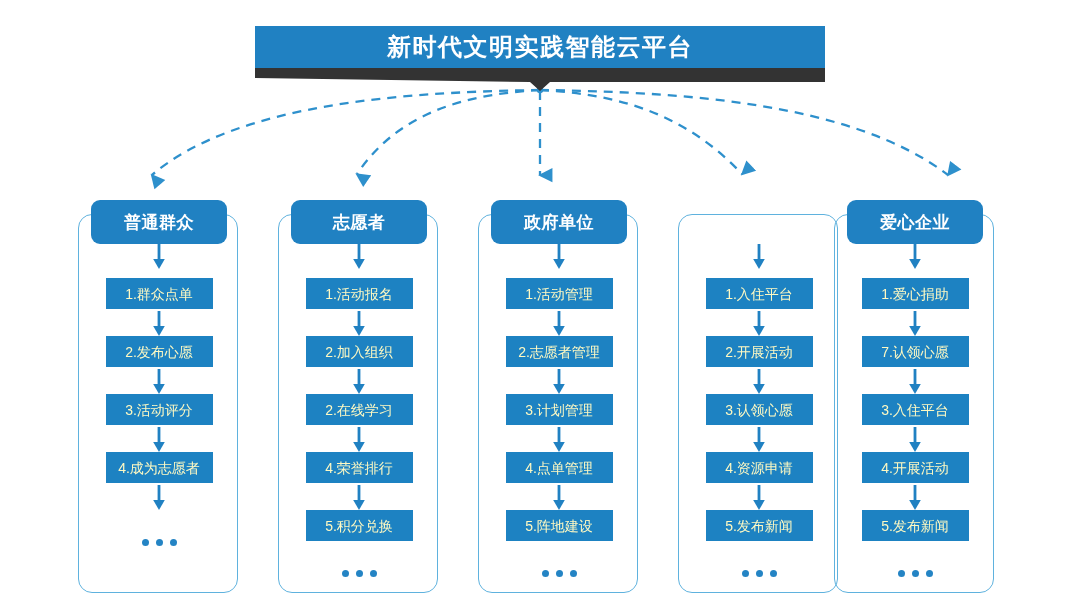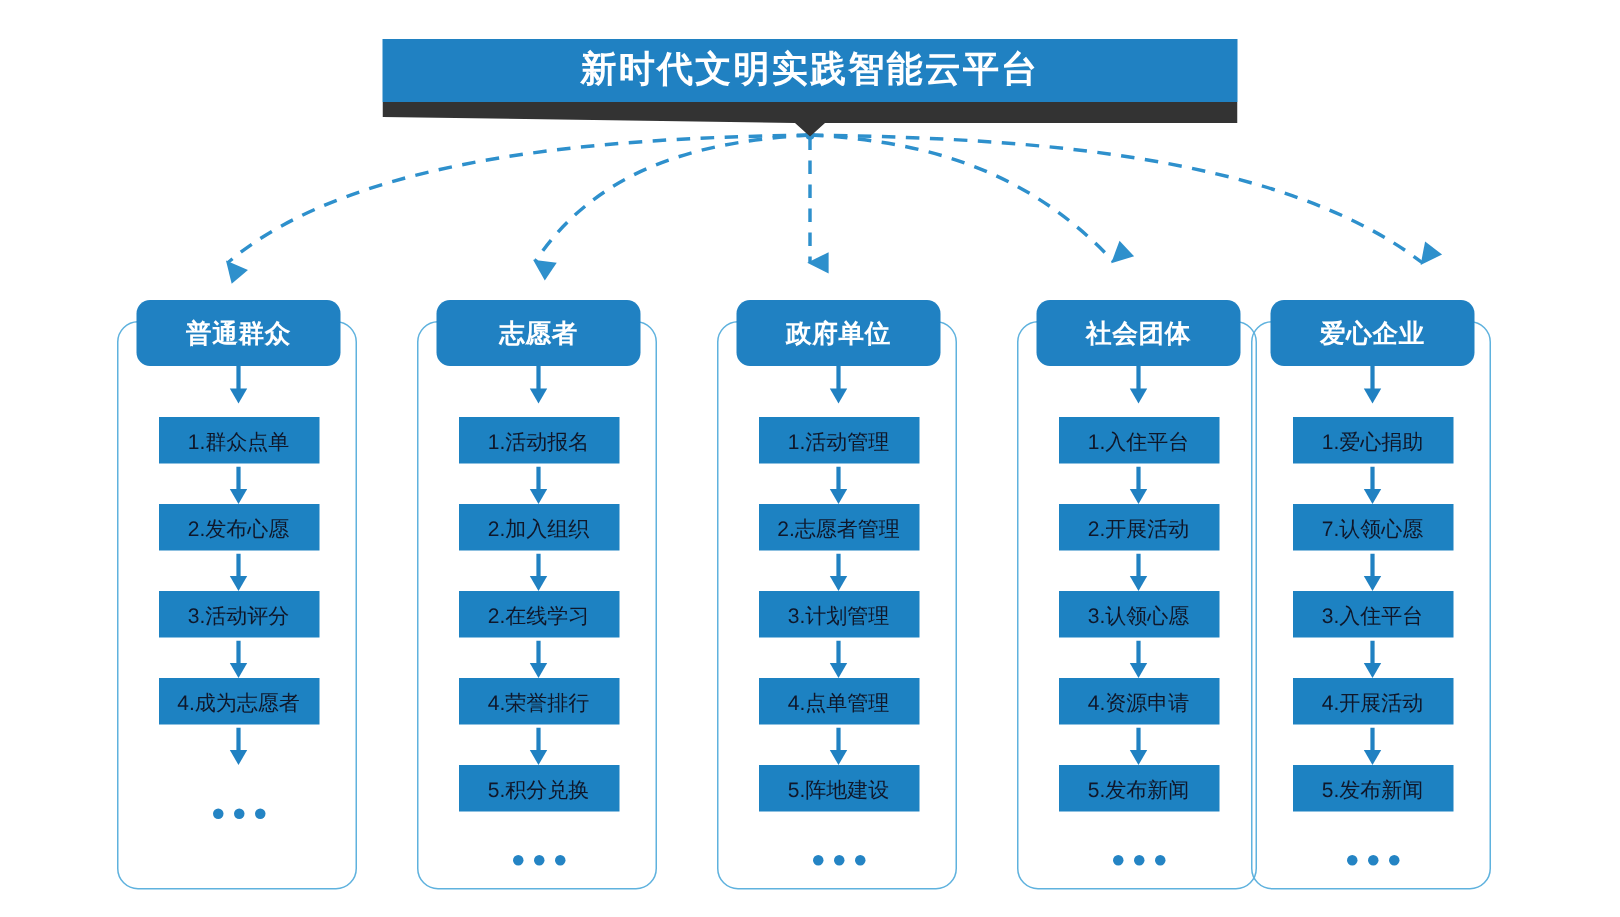--- a/index.html
+++ b/index.html
@@ -116,21 +116,21 @@
     margin: 0 auto;
     width: 107px;
     height: 31px;
     background: #1d82c2;
     display: flex;
     align-items: center;
     justify-content: center;
     box-sizing: border-box;
   }
   .item-label {
-    color: #0f172a;
+    color: #fef9c3;
     font-size: 14px;
     line-height: 1;
     white-space: nowrap;
   }
   .arrow-gap {
     position: relative;
     width: 100%;
     height: 27px;
   }
   .arrow-gap .down-arrow {
@@ -369,23 +369,20 @@
         </div>
         <div class="ellipsis">
           <span class="dot"></span>
           <span class="dot"></span>
           <span class="dot"></span>
         </div>
       </div>
     </div>
     <div class="column" style="left: 678px;">
       <div class="column-frame"></div>
-      <div class="column-header">
-        <span class="column-header-label">社会团体</span>
-      </div>
       <div class="head-arrow-gap">
         <svg class="down-arrow" width="14" height="26" viewBox="0 0 14 26">
           <rect x="5.6" y="0" width="2.8" height="17" fill="#2081c2"></rect>
           <path d="M1.2,15 L12.8,15 L7,25 Z" fill="#2081c2"></path>
         </svg>
       </div>
       <div class="items">
         <div class="item-box">
           <span class="item-label">1.入住平台</span>
         </div>

